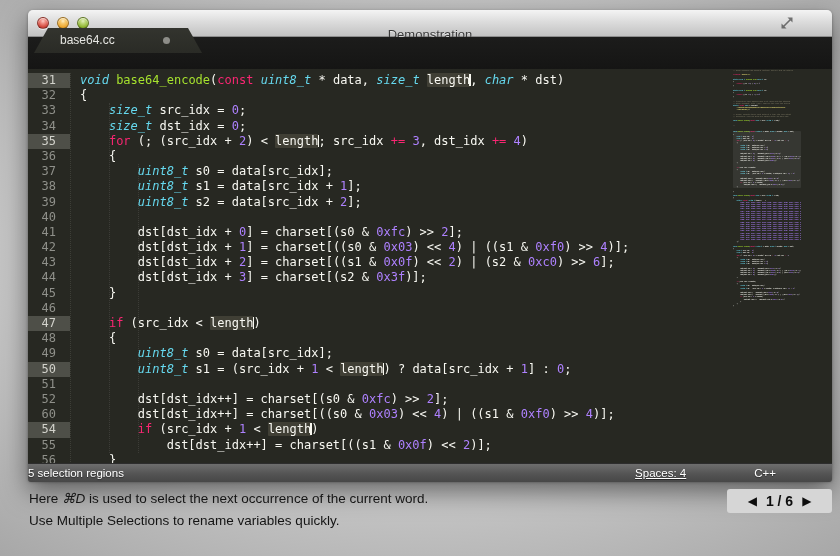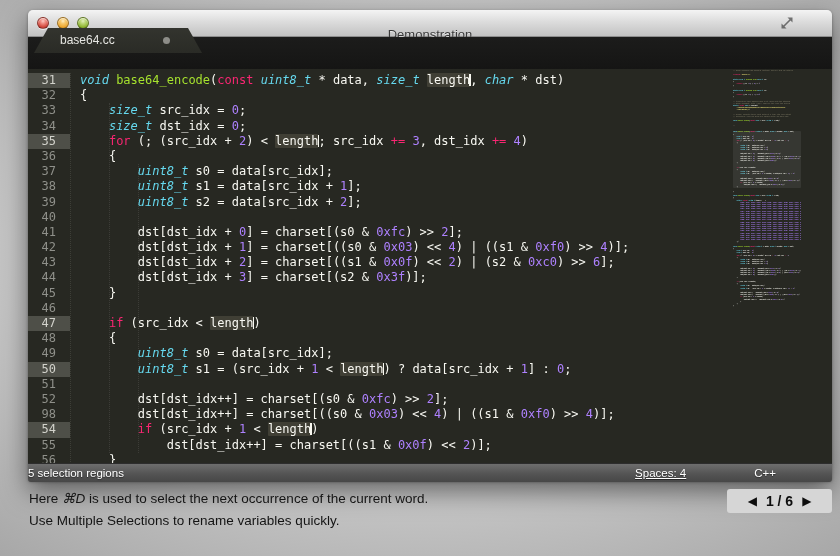--- a/index.html
+++ b/index.html
@@ -125,21 +125,21 @@
           <div class="gnum">43</div>
           <div class="gnum">44</div>
           <div class="gnum">45</div>
           <div class="gnum">46</div>
           <div class="gnum active">47</div>
           <div class="gnum">48</div>
           <div class="gnum">49</div>
           <div class="gnum active">50</div>
           <div class="gnum">51</div>
           <div class="gnum">52</div>
-          <div class="gnum">98</div>
+          <div class="gnum">60</div>
           <div class="gnum active">54</div>
           <div class="gnum">55</div>
           <div class="gnum">56</div>
         </div>
       <div class="code" id="code"><div class="cl"><span class="tok-t">void</span><span class="tok-p"> </span><span class="tok-f">base64_encode</span><span class="tok-p">(</span><span class="tok-k">const</span><span class="tok-p"> </span><span class="tok-t">uint8_t</span><span class="tok-p"> * data, </span><span class="tok-t">size_t</span><span class="tok-p"> </span><span class="tok-sel">length</span><span class="cursor"></span><span class="tok-p">, </span><span class="tok-t">char</span><span class="tok-p"> * dst)</span></div><div class="cl"><span class="tok-p">{</span></div><div class="cl"><span class="tok-p">    </span><span class="tok-t">size_t</span><span class="tok-p"> src_idx = </span><span class="tok-n">0</span><span class="tok-p">;</span></div><div class="cl"><span class="tok-p">    </span><span class="tok-t">size_t</span><span class="tok-p"> dst_idx = </span><span class="tok-n">0</span><span class="tok-p">;</span></div><div class="cl"><span class="tok-p">    </span><span class="tok-k">for</span><span class="tok-p"> (; (src_idx + </span><span class="tok-n">2</span><span class="tok-p">) &lt; </span><span class="tok-sel">length</span><span class="cursor"></span><span class="tok-p">; src_idx </span><span class="tok-k">+=</span><span class="tok-p"> </span><span class="tok-n">3</span><span class="tok-p">, dst_idx </span><span class="tok-k">+=</span><span class="tok-p"> </span><span class="tok-n">4</span><span class="tok-p">)</span></div><div class="cl"><span class="tok-p">    {</span></div><div class="cl"><span class="tok-p">        </span><span class="tok-t">uint8_t</span><span class="tok-p"> s0 = data[src_idx];</span></div><div class="cl"><span class="tok-p">        </span><span class="tok-t">uint8_t</span><span class="tok-p"> s1 = data[src_idx + </span><span class="tok-n">1</span><span class="tok-p">];</span></div><div class="cl"><span class="tok-p">        </span><span class="tok-t">uint8_t</span><span class="tok-p"> s2 = data[src_idx + </span><span class="tok-n">2</span><span class="tok-p">];</span></div><div class="cl"></div><div class="cl"><span class="tok-p">        dst[dst_idx + </span><span class="tok-n">0</span><span class="tok-p">] = charset[(s0 &amp; </span><span class="tok-n">0xfc</span><span class="tok-p">) &gt;&gt; </span><span class="tok-n">2</span><span class="tok-p">];</span></div><div class="cl"><span class="tok-p">        dst[dst_idx + </span><span class="tok-n">1</span><span class="tok-p">] = charset[((s0 &amp; </span><span class="tok-n">0x03</span><span class="tok-p">) &lt;&lt; </span><span class="tok-n">4</span><span class="tok-p">) | ((s1 &amp; </span><span class="tok-n">0xf0</span><span class="tok-p">) &gt;&gt; </span><span class="tok-n">4</span><span class="tok-p">)];</span></div><div class="cl"><span class="tok-p">        dst[dst_idx + </span><span class="tok-n">2</span><span class="tok-p">] = charset[((s1 &amp; </span><span class="tok-n">0x0f</span><span class="tok-p">) &lt;&lt; </span><span class="tok-n">2</span><span class="tok-p">) | (s2 &amp; </span><span class="tok-n">0xc0</span><span class="tok-p">) &gt;&gt; </span><span class="tok-n">6</span><span class="tok-p">];</span></div><div class="cl"><span class="tok-p">        dst[dst_idx + </span><span class="tok-n">3</span><span class="tok-p">] = charset[(s2 &amp; </span><span class="tok-n">0x3f</span><span class="tok-p">)];</span></div><div class="cl"><span class="tok-p">    }</span></div><div class="cl"></div><div class="cl"><span class="tok-p">    </span><span class="tok-k">if</span><span class="tok-p"> (src_idx &lt; </span><span class="tok-sel">length</span><span class="cursor"></span><span class="tok-p">)</span></div><div class="cl"><span class="tok-p">    {</span></div><div class="cl"><span class="tok-p">        </span><span class="tok-t">uint8_t</span><span class="tok-p"> s0 = data[src_idx];</span></div><div class="cl"><span class="tok-p">        </span><span class="tok-t">uint8_t</span><span class="tok-p"> s1 = (src_idx + </span><span class="tok-n">1</span><span class="tok-p"> &lt; </span><span class="tok-sel">length</span><span class="cursor"></span><span class="tok-p">) ? data[src_idx + </span><span class="tok-n">1</span><span class="tok-p">] : </span><span class="tok-n">0</span><span class="tok-p">;</span></div><div class="cl"></div><div class="cl"><span class="tok-p">        dst[dst_idx++] = charset[(s0 &amp; </span><span class="tok-n">0xfc</span><span class="tok-p">) &gt;&gt; </span><span class="tok-n">2</span><span class="tok-p">];</span></div><div class="cl"><span class="tok-p">        dst[dst_idx++] = charset[((s0 &amp; </span><span class="tok-n">0x03</span><span class="tok-p">) &lt;&lt; </span><span class="tok-n">4</span><span class="tok-p">) | ((s1 &amp; </span><span class="tok-n">0xf0</span><span class="tok-p">) &gt;&gt; </span><span class="tok-n">4</span><span class="tok-p">)];</span></div><div class="cl"><span class="tok-p">        </span><span class="tok-k">if</span><span class="tok-p"> (src_idx + </span><span class="tok-n">1</span><span class="tok-p"> &lt; </span><span class="tok-sel">length</span><span class="cursor"></span><span class="tok-p">)</span></div><div class="cl"><span class="tok-p">            dst[dst_idx++] = charset[((s1 &amp; </span><span class="tok-n">0x0f</span><span class="tok-p">) &lt;&lt; </span><span class="tok-n">2</span><span class="tok-p">)];</span></div><div class="cl"><span class="tok-p">    }</span></div></div>
       <div class="guide g1"></div>
       <div class="guide g2"></div>
       <div class="minimap" id="minimap">
         <div class="mscale" id="mscale"><div class="mrow"><span class="tok-cmt">// base64 encoding and decoding routines, see RFC 4648 for details</span></div><div class="mrow"></div><div class="mrow"><span class="tok-k">#include </span><span class="tok-str">"base64.h"</span></div><div class="mrow"></div><div class="mrow"><span class="tok-t">static</span><span class="tok-p"> </span><span class="tok-t">size_t</span><span class="tok-p"> </span><span class="tok-f">encoded_size</span><span class="tok-p">(</span><span class="tok-t">size_t</span><span class="tok-p"> in)</span></div><div class="mrow"><span class="tok-p">{</span></div><div class="mrow"><span class="tok-p">    </span><span class="tok-k">return</span><span class="tok-p"> ((in + </span><span class="tok-n">2</span><span class="tok-p">) / </span><span class="tok-n">3</span><span class="tok-p">) * </span><span class="tok-n">4</span><span class="tok-p">;</span></div><div class="mrow"><span class="tok-p">}</span></div><div class="mrow"></div><div class="mrow"><span class="tok-t">static</span><span class="tok-p"> </span><span class="tok-t">size_t</span><span class="tok-p"> </span><span class="tok-f">decoded_size</span><span class="tok-p">(</span><span class="tok-t">size_t</span><span class="tok-p"> in)</span></div><div class="mrow"><span class="tok-p">{</span></div><div class="mrow"><span class="tok-p">    </span><span class="tok-k">return</span><span class="tok-p"> ((in + </span><span class="tok-n">3</span><span class="tok-p">) / </span><span class="tok-n">4</span><span class="tok-p">) * </span><span class="tok-n">3</span><span class="tok-p">;</span></div><div class="mrow"><span class="tok-p">}</span></div><div class="mrow"></div><div class="mrow"><span class="tok-cmt">// translation table mapping each 6 bit value onto the standard</span></div><div class="mrow"><span class="tok-cmt">// base64 alphabet, with + and / used for the final two entries</span></div><div class="mrow"><span class="tok-t">static</span><span class="tok-p"> </span><span class="tok-k">const</span><span class="tok-p"> </span><span class="tok-t">char</span><span class="tok-p"> * charset =</span></div><div class="mrow"><span class="tok-p">    </span><span class="tok-str">"ABCDEFGHIJKLMNOPQRSTUVWXYZabcdefghijklmnopqrstuvwxyz"</span></div><div class="mrow"><span class="tok-p">    </span><span class="tok-str">"0123456789+/"</span><span class="tok-p">;</span></div><div class="mrow"></div><div class="mrow"><span class="tok-cmt">// encode: converts three input bytes at a time into four output</span></div><div class="mrow"><span class="tok-cmt">// characters, trailing bytes are handled after the main loop</span></div><div class="mrow"></div><div class="mrow"><span class="tok-t">void</span><span class="tok-p"> </span><span class="tok-f">base64_decode</span><span class="tok-p">(</span><span class="tok-k">const</span><span class="tok-p"> </span><span class="tok-t">char</span><span class="tok-p"> * src, </span><span class="tok-t">uint8_t</span><span class="tok-p"> * dst);</span></div><div class="mrow"></div><div class="mrow"><span class="tok-cmt">// -----------------------------------------------------------------</span></div><div class="mrow"></div><div class="mrow"></div><div class="mrow"><span class="tok-t">void</span><span class="tok-p"> </span><span class="tok-f">base64_encode</span><span class="tok-p">(</span><span class="tok-k">const</span><span class="tok-p"> </span><span class="tok-t">uint8_t</span><span class="tok-p"> * data, </span><span class="tok-t">size_t</span><span class="tok-p"> </span><span class="tok-p">length</span><span class="tok-p">, </span><span class="tok-t">char</span><span class="tok-p"> * dst)</span></div><div class="mrow"><span class="tok-p">{</span></div><div class="mrow"><span class="tok-p">    </span><span class="tok-t">size_t</span><span class="tok-p"> src_idx = </span><span class="tok-n">0</span><span class="tok-p">;</span></div><div class="mrow"><span class="tok-p">    </span><span class="tok-t">size_t</span><span class="tok-p"> dst_idx = </span><span class="tok-n">0</span><span class="tok-p">;</span></div><div class="mrow"><span class="tok-p">    </span><span class="tok-k">for</span><span class="tok-p"> (; (src_idx + </span><span class="tok-n">2</span><span class="tok-p">) &lt; </span><span class="tok-p">length</span><span class="tok-p">; src_idx </span><span class="tok-k">+=</span><span class="tok-p"> </span><span class="tok-n">3</span><span class="tok-p">, dst_idx </span><span class="tok-k">+=</span><span class="tok-p"> </span><span class="tok-n">4</span><span class="tok-p">)</span></div><div class="mrow"><span class="tok-p">    {</span></div><div class="mrow"><span class="tok-p">        </span><span class="tok-t">uint8_t</span><span class="tok-p"> s0 = data[src_idx];</span></div><div class="mrow"><span class="tok-p">        </span><span class="tok-t">uint8_t</span><span class="tok-p"> s1 = data[src_idx + </span><span class="tok-n">1</span><span class="tok-p">];</span></div><div class="mrow"><span class="tok-p">        </span><span class="tok-t">uint8_t</span><span class="tok-p"> s2 = data[src_idx + </span><span class="tok-n">2</span><span class="tok-p">];</span></div><div class="mrow"></div><div class="mrow"><span class="tok-p">        dst[dst_idx + </span><span class="tok-n">0</span><span class="tok-p">] = charset[(s0 &amp; </span><span class="tok-n">0xfc</span><span class="tok-p">) &gt;&gt; </span><span class="tok-n">2</span><span class="tok-p">];</span></div><div class="mrow"><span class="tok-p">        dst[dst_idx + </span><span class="tok-n">1</span><span class="tok-p">] = charset[((s0 &amp; </span><span class="tok-n">0x03</span><span class="tok-p">) &lt;&lt; </span><span class="tok-n">4</span><span class="tok-p">) | ((s1 &amp; </span><span class="tok-n">0xf0</span><span class="tok-p">) &gt;&gt; </span><span class="tok-n">4</span><span class="tok-p">)];</span></div><div class="mrow"><span class="tok-p">        dst[dst_idx + </span><span class="tok-n">2</span><span class="tok-p">] = charset[((s1 &amp; </span><span class="tok-n">0x0f</span><span class="tok-p">) &lt;&lt; </span><span class="tok-n">2</span><span class="tok-p">) | (s2 &amp; </span><span class="tok-n">0xc0</span><span class="tok-p">) &gt;&gt; </span><span class="tok-n">6</span><span class="tok-p">];</span></div><div class="mrow"><span class="tok-p">        dst[dst_idx + </span><span class="tok-n">3</span><span class="tok-p">] = charset[(s2 &amp; </span><span class="tok-n">0x3f</span><span class="tok-p">)];</span></div><div class="mrow"><span class="tok-p">    }</span></div><div class="mrow"></div><div class="mrow"><span class="tok-p">    </span><span class="tok-k">if</span><span class="tok-p"> (src_idx &lt; </span><span class="tok-p">length</span><span class="tok-p">)</span></div><div class="mrow"><span class="tok-p">    {</span></div><div class="mrow"><span class="tok-p">        </span><span class="tok-t">uint8_t</span><span class="tok-p"> s0 = data[src_idx];</span></div><div class="mrow"><span class="tok-p">        </span><span class="tok-t">uint8_t</span><span class="tok-p"> s1 = (src_idx + </span><span class="tok-n">1</span><span class="tok-p"> &lt; </span><span class="tok-p">length</span><span class="tok-p">) ? data[src_idx + </span><span class="tok-n">1</span><span class="tok-p">] : </span><span class="tok-n">0</span><span class="tok-p">;</span></div><div class="mrow"></div><div class="mrow"><span class="tok-p">        dst[dst_idx++] = charset[(s0 &amp; </span><span class="tok-n">0xfc</span><span class="tok-p">) &gt;&gt; </span><span class="tok-n">2</span><span class="tok-p">];</span></div><div class="mrow"><span class="tok-p">        dst[dst_idx++] = charset[((s0 &amp; </span><span class="tok-n">0x03</span><span class="tok-p">) &lt;&lt; </span><span class="tok-n">4</span><span class="tok-p">) | ((s1 &amp; </span><span class="tok-n">0xf0</span><span class="tok-p">) &gt;&gt; </span><span class="tok-n">4</span><span class="tok-p">)];</span></div><div class="mrow"><span class="tok-p">        </span><span class="tok-k">if</span><span class="tok-p"> (src_idx + </span><span class="tok-n">1</span><span class="tok-p"> &lt; </span><span class="tok-p">length</span><span class="tok-p">)</span></div><div class="mrow"><span class="tok-p">            dst[dst_idx++] = charset[((s1 &amp; </span><span class="tok-n">0x0f</span><span class="tok-p">) &lt;&lt; </span><span class="tok-n">2</span><span class="tok-p">)];</span></div><div class="mrow"><span class="tok-p">    }</span></div><div class="mrow"></div><div class="mrow"><span class="tok-p">}</span></div><div class="mrow"></div><div class="mrow"><span class="tok-t">void</span><span class="tok-p"> </span><span class="tok-f">base64_decode</span><span class="tok-p">(</span><span class="tok-k">const</span><span class="tok-p"> </span><span class="tok-t">char</span><span class="tok-p"> * src, </span><span class="tok-t">uint8_t</span><span class="tok-p"> * dst)</span></div><div class="mrow"><span class="tok-p">{</span></div><div class="mrow"><span class="tok-p">    </span><span class="tok-t">static</span><span class="tok-p"> </span><span class="tok-k">const</span><span class="tok-p"> </span><span class="tok-t">uint8_t</span><span class="tok-p"> table[] = {</span></div><div class="mrow"><span class="tok-p">        </span><span class="tok-n">0x00, 0x07, 0x0e, 0x15, 0x1c, 0x23, 0x2a, 0x31, 0x38, 0x3f, 0x06, 0x0d,</span></div><div class="mrow"><span class="tok-p">        </span><span class="tok-n">0x0d, 0x14, 0x1b, 0x22, 0x29, 0x30, 0x37, 0x3e, 0x05, 0x0c, 0x13, 0x1a,</span></div><div class="mrow"><span class="tok-p">        </span><span class="tok-n">0x1a, 0x21, 0x28, 0x2f, 0x36, 0x3d, 0x04, 0x0b, 0x12, 0x19, 0x20, 0x27,</span></div><div class="mrow"><span class="tok-p">        </span><span class="tok-n">0x27, 0x2e, 0x35, 0x3c, 0x03, 0x0a, 0x11, 0x18, 0x1f, 0x26, 0x2d, 0x34,</span></div><div class="mrow"><span class="tok-p">        </span><span class="tok-n">0x34, 0x3b, 0x02, 0x09, 0x10, 0x17, 0x1e, 0x25, 0x2c, 0x33, 0x3a, 0x01,</span></div><div class="mrow"><span class="tok-p">        </span><span class="tok-n">0x01, 0x08, 0x0f, 0x16, 0x1d, 0x24, 0x2b, 0x32, 0x39, 0x00, 0x07, 0x0e,</span></div><div class="mrow"><span class="tok-p">        </span><span class="tok-n">0x0e, 0x15, 0x1c, 0x23, 0x2a, 0x31, 0x38, 0x3f, 0x06, 0x0d, 0x14, 0x1b,</span></div><div class="mrow"><span class="tok-p">        </span><span class="tok-n">0x1b, 0x22, 0x29, 0x30, 0x37, 0x3e, 0x05, 0x0c, 0x13, 0x1a, 0x21, 0x28,</span></div><div class="mrow"><span class="tok-p">        </span><span class="tok-n">0x28, 0x2f, 0x36, 0x3d, 0x04, 0x0b, 0x12, 0x19, 0x20, 0x27, 0x2e, 0x35,</span></div><div class="mrow"><span class="tok-p">        </span><span class="tok-n">0x35, 0x3c, 0x03, 0x0a, 0x11, 0x18, 0x1f, 0x26, 0x2d, 0x34, 0x3b, 0x02,</span></div><div class="mrow"><span class="tok-p">        </span><span class="tok-n">0x02, 0x09, 0x10, 0x17, 0x1e, 0x25, 0x2c, 0x33, 0x3a, 0x01, 0x08, 0x0f,</span></div><div class="mrow"><span class="tok-p">        </span><span class="tok-n">0x0f, 0x16, 0x1d, 0x24, 0x2b, 0x32, 0x39, 0x00, 0x07, 0x0e, 0x15, 0x1c,</span></div><div class="mrow"><span class="tok-p">        </span><span class="tok-n">0x1c, 0x23, 0x2a, 0x31, 0x38, 0x3f, 0x06, 0x0d, 0x14, 0x1b, 0x22, 0x29,</span></div><div class="mrow"><span class="tok-p">        </span><span class="tok-n">0x29, 0x30, 0x37, 0x3e, 0x05, 0x0c, 0x13, 0x1a, 0x21, 0x28, 0x2f, 0x36,</span></div><div class="mrow"><span class="tok-p">        </span><span class="tok-n">0x36, 0x3d, 0x04, 0x0b, 0x12, 0x19, 0x20, 0x27, 0x2e, 0x35, 0x3c, 0x03,</span></div><div class="mrow"><span class="tok-p">        </span><span class="tok-n">0x03, 0x0a, 0x11, 0x18, 0x1f, 0x26, 0x2d, 0x34, 0x3b, 0x02, 0x09, 0x10,</span></div><div class="mrow"><span class="tok-p">        </span><span class="tok-n">0x10, 0x17, 0x1e, 0x25, 0x2c, 0x33, 0x3a, 0x01, 0x08, 0x0f, 0x16, 0x1d,</span></div><div class="mrow"><span class="tok-p">        </span><span class="tok-n">0x1d, 0x24, 0x2b, 0x32, 0x39, 0x00, 0x07, 0x0e, 0x15, 0x1c, 0x23, 0x2a,</span></div><div class="mrow"><span class="tok-p">    };</span></div><div class="mrow"></div><div class="mrow"><span class="tok-t">void</span><span class="tok-p"> </span><span class="tok-f">base64_encode</span><span class="tok-p">(</span><span class="tok-k">const</span><span class="tok-p"> </span><span class="tok-t">uint8_t</span><span class="tok-p"> * data, </span><span class="tok-t">size_t</span><span class="tok-p"> </span><span class="tok-p">length</span><span class="tok-p">, </span><span class="tok-t">char</span><span class="tok-p"> * dst)</span></div><div class="mrow"><span class="tok-p">{</span></div><div class="mrow"><span class="tok-p">    </span><span class="tok-t">size_t</span><span class="tok-p"> src_idx = </span><span class="tok-n">0</span><span class="tok-p">;</span></div><div class="mrow"><span class="tok-p">    </span><span class="tok-t">size_t</span><span class="tok-p"> dst_idx = </span><span class="tok-n">0</span><span class="tok-p">;</span></div><div class="mrow"><span class="tok-p">    </span><span class="tok-k">for</span><span class="tok-p"> (; (src_idx + </span><span class="tok-n">2</span><span class="tok-p">) &lt; </span><span class="tok-p">length</span><span class="tok-p">; src_idx </span><span class="tok-k">+=</span><span class="tok-p"> </span><span class="tok-n">3</span><span class="tok-p">, dst_idx </span><span class="tok-k">+=</span><span class="tok-p"> </span><span class="tok-n">4</span><span class="tok-p">)</span></div><div class="mrow"><span class="tok-p">    {</span></div><div class="mrow"><span class="tok-p">        </span><span class="tok-t">uint8_t</span><span class="tok-p"> s0 = data[src_idx];</span></div><div class="mrow"><span class="tok-p">        </span><span class="tok-t">uint8_t</span><span class="tok-p"> s1 = data[src_idx + </span><span class="tok-n">1</span><span class="tok-p">];</span></div><div class="mrow"><span class="tok-p">        </span><span class="tok-t">uint8_t</span><span class="tok-p"> s2 = data[src_idx + </span><span class="tok-n">2</span><span class="tok-p">];</span></div><div class="mrow"></div><div class="mrow"><span class="tok-p">        dst[dst_idx + </span><span class="tok-n">0</span><span class="tok-p">] = charset[(s0 &amp; </span><span class="tok-n">0xfc</span><span class="tok-p">) &gt;&gt; </span><span class="tok-n">2</span><span class="tok-p">];</span></div><div class="mrow"><span class="tok-p">        dst[dst_idx + </span><span class="tok-n">1</span><span class="tok-p">] = charset[((s0 &amp; </span><span class="tok-n">0x03</span><span class="tok-p">) &lt;&lt; </span><span class="tok-n">4</span><span class="tok-p">) | ((s1 &amp; </span><span class="tok-n">0xf0</span><span class="tok-p">) &gt;&gt; </span><span class="tok-n">4</span><span class="tok-p">)];</span></div><div class="mrow"><span class="tok-p">        dst[dst_idx + </span><span class="tok-n">2</span><span class="tok-p">] = charset[((s1 &amp; </span><span class="tok-n">0x0f</span><span class="tok-p">) &lt;&lt; </span><span class="tok-n">2</span><span class="tok-p">) | (s2 &amp; </span><span class="tok-n">0xc0</span><span class="tok-p">) &gt;&gt; </span><span class="tok-n">6</span><span class="tok-p">];</span></div><div class="mrow"><span class="tok-p">        dst[dst_idx + </span><span class="tok-n">3</span><span class="tok-p">] = charset[(s2 &amp; </span><span class="tok-n">0x3f</span><span class="tok-p">)];</span></div><div class="mrow"><span class="tok-p">    }</span></div><div class="mrow"></div><div class="mrow"><span class="tok-p">    </span><span class="tok-k">if</span><span class="tok-p"> (src_idx &lt; </span><span class="tok-p">length</span><span class="tok-p">)</span></div><div class="mrow"><span class="tok-p">    {</span></div><div class="mrow"><span class="tok-p">        </span><span class="tok-t">uint8_t</span><span class="tok-p"> s0 = data[src_idx];</span></div><div class="mrow"><span class="tok-p">        </span><span class="tok-t">uint8_t</span><span class="tok-p"> s1 = (src_idx + </span><span class="tok-n">1</span><span class="tok-p"> &lt; </span><span class="tok-p">length</span><span class="tok-p">) ? data[src_idx + </span><span class="tok-n">1</span><span class="tok-p">] : </span><span class="tok-n">0</span><span class="tok-p">;</span></div><div class="mrow"></div><div class="mrow"><span class="tok-p">        dst[dst_idx++] = charset[(s0 &amp; </span><span class="tok-n">0xfc</span><span class="tok-p">) &gt;&gt; </span><span class="tok-n">2</span><span class="tok-p">];</span></div><div class="mrow"><span class="tok-p">        dst[dst_idx++] = charset[((s0 &amp; </span><span class="tok-n">0x03</span><span class="tok-p">) &lt;&lt; </span><span class="tok-n">4</span><span class="tok-p">) | ((s1 &amp; </span><span class="tok-n">0xf0</span><span class="tok-p">) &gt;&gt; </span><span class="tok-n">4</span><span class="tok-p">)];</span></div><div class="mrow"><span class="tok-p">        </span><span class="tok-k">if</span><span class="tok-p"> (src_idx + </span><span class="tok-n">1</span><span class="tok-p"> &lt; </span><span class="tok-p">length</span><span class="tok-p">)</span></div><div class="mrow"><span class="tok-p">            dst[dst_idx++] = charset[((s1 &amp; </span><span class="tok-n">0x0f</span><span class="tok-p">) &lt;&lt; </span><span class="tok-n">2</span><span class="tok-p">)];</span></div><div class="mrow"><span class="tok-p">        }</span></div><div class="mrow"><span class="tok-p">    }</span></div><div class="mrow"><span class="tok-p">}</span></div><div class="mrow"></div></div>
         <div class="mviewport" id="mviewport" style="top: 61.6px; height: 57.2px;"></div>

